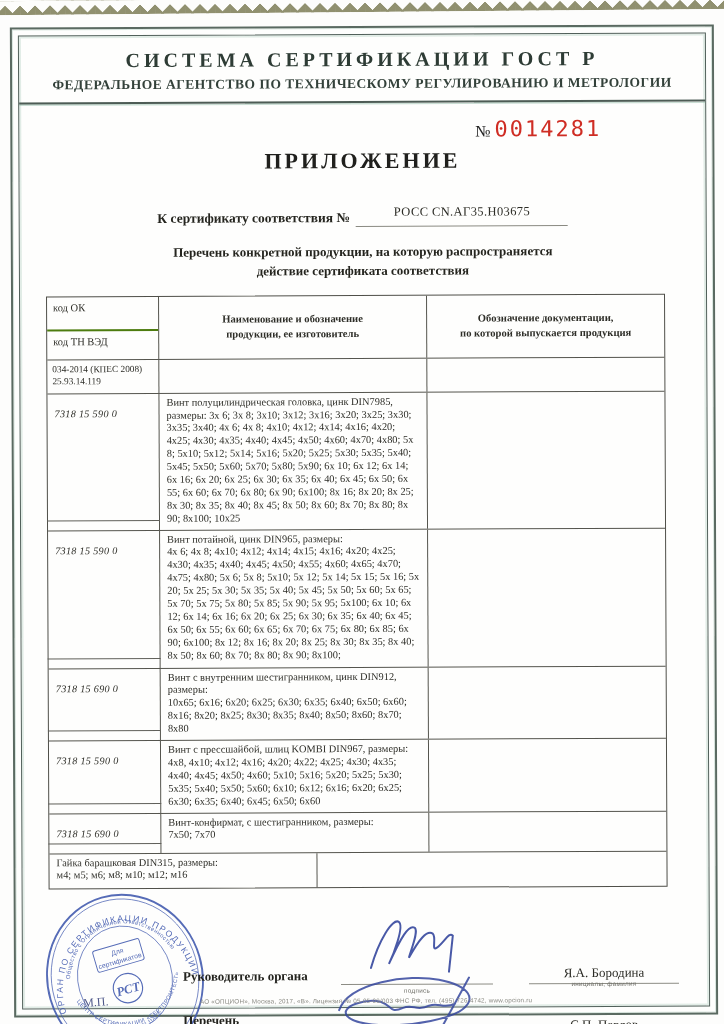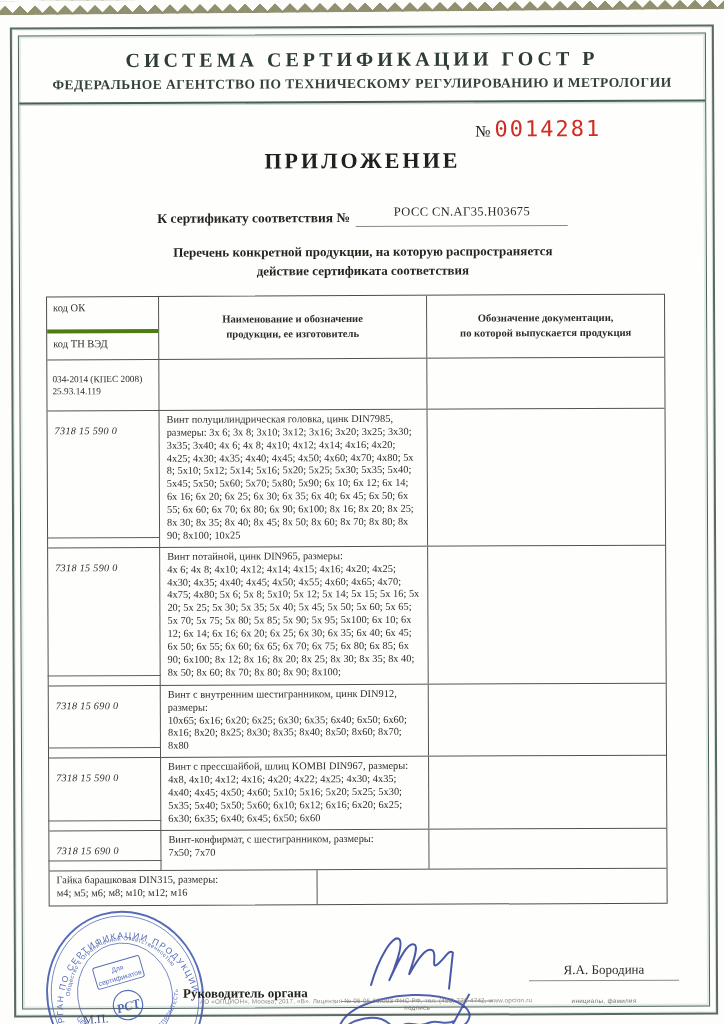--- a/index.html
+++ b/index.html
@@ -79,46 +79,46 @@
     font-size:10.4px;color:#2e2e28;
   }
   .t-row{display:flex;border-bottom:1px solid #55554e;}
   .t-row:last-child{border-bottom:none;}
   .c1{width:112px;border-right:1px solid #55554e;position:relative;box-sizing:border-box;}
   .c2{width:268px;border-right:1px solid #55554e;box-sizing:border-box;}
   .c3{flex:1;box-sizing:border-box;}
   .head-row{min-height:62px;}
   .head-row .c1{display:flex;flex-direction:column;}
   .hc1-top,.hc1-bottom{padding:5px 6px;font-size:10.5px;}
-  .hc1-top{border-bottom:4px solid #4d7c0f;flex:0 0 22px;}
+  .hc1-top{border-bottom:2px solid #4d7c0f;flex:0 0 22px;}
   .hc1-bottom{padding-top:5px;}
   .hcell{
     display:flex;align-items:center;justify-content:center;text-align:center;
     white-space:pre-line;line-height:1.35;font-size:10.6px;font-weight:600;padding:4px;
   }
   .okp-row{min-height:33px;}
-  .okp-cell{padding:13px 5px;font-size:9.3px;line-height:1.3;}
+  .okp-cell{padding:3px 5px;font-size:9.3px;line-height:1.3;}
   .code-cell{padding:14px 6px 0 7px;font-size:10.2px;letter-spacing:.3px;font-style:italic;}
   .code-cell::after{ 
     content:"";position:absolute;left:-1px;right:-1px;bottom:9px;border-top:1px solid #60605a;
   }
   .desc-cell{padding:3px 6px 4px 7px;line-height:1.24;white-space:pre-line;}
   .r1{min-height:115px;} .r2{min-height:137px;} .r3{min-height:61px;}
   .r4{min-height:63px;} .r5{min-height:39px;} .r6{min-height:34px;}
   
   .sig-section{position:relative;height:188px;margin-top:4px;}
   .stamp{position:absolute;left:16px;top:-4px;width:172px;height:178px;opacity:.88;}
   .mp-mark{position:absolute;left:60px;top:102px;font-size:12px;color:#24306e;opacity:.8;transform:rotate(-4deg);}
   .role{position:absolute;font-size:13px;font-weight:bold;color:#23231e;}
   .role-1{left:160px;top:76px;}
   .role-2{left:160px;top:120px;}
   .sig-line{position:absolute;border-bottom:1px solid #8d8d85;text-align:center;}
   .sig-line-1{left:318px;top:72px;width:152px;height:20px;}
   .sig-line-2{left:306px;top:116px;width:168px;height:20px;}
-  .name-line-1{left:506px;top:52px;width:150px;height:20px;}
+  .name-line-1{left:506px;top:72px;width:150px;height:20px;}
   .name-line-2{left:506px;top:124px;width:150px;height:20px;}
   .name-text{font-size:13px;color:#2c2c26;}
   .micro-label{
     position:absolute;font-family:"Liberation Sans","DejaVu Sans",sans-serif;
     font-size:6.3px;color:#6f6f68;letter-spacing:.3px;text-align:center;
   }
   .lab-1{left:318px;top:95px;width:152px;}
   .lab-2{left:306px;top:139px;width:168px;}
   .lab-3{left:506px;top:89px;width:150px;}
   .lab-4{left:506px;top:133px;width:150px;}

